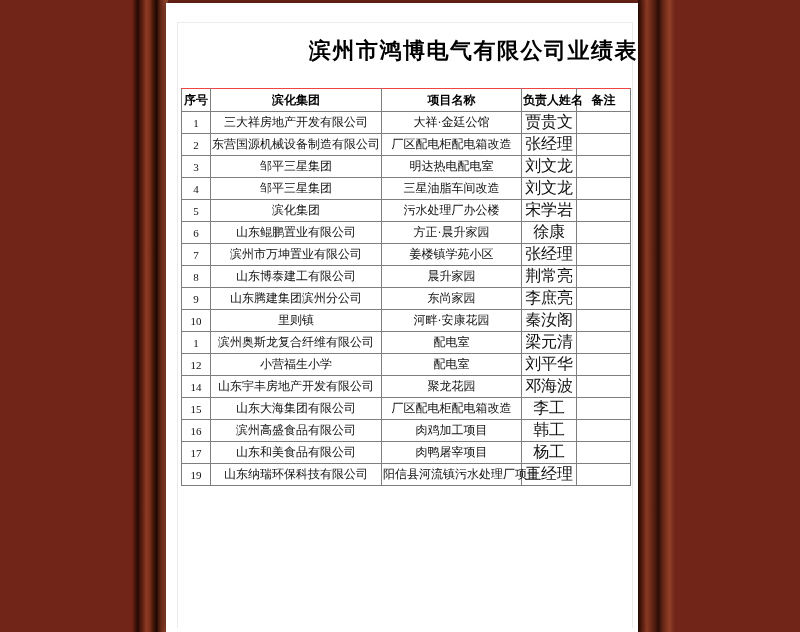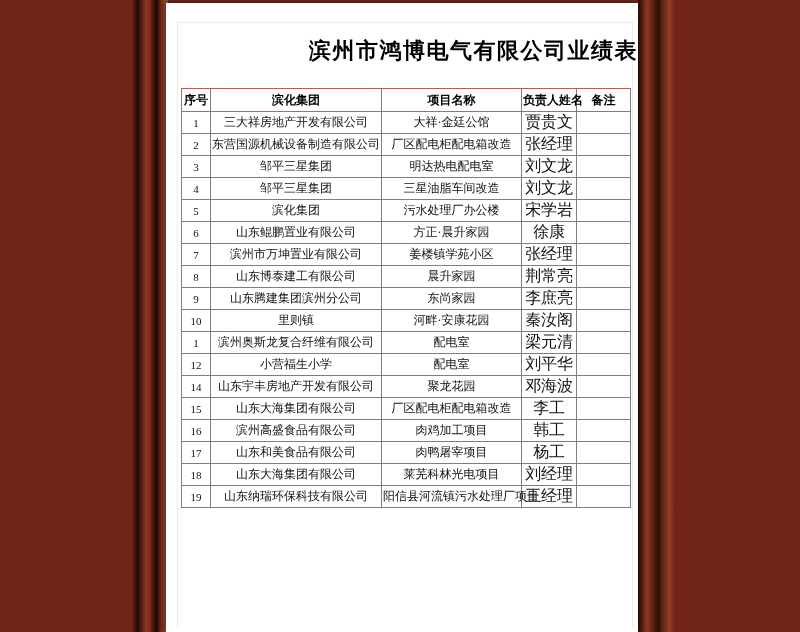--- a/index.html
+++ b/index.html
@@ -210,27 +210,20 @@
     <td class="c-remark"></td>
   </tr>
         <tr>
     <td class="c-no">17</td>
     <td class="c-unit">山东和美食品有限公司</td>
     <td class="c-project">肉鸭屠宰项目</td>
     <td class="c-person">杨工</td>
     <td class="c-remark"></td>
   </tr>
         <tr>
-    <td class="c-no">18</td>
-    <td class="c-unit">山东大海集团有限公司</td>
-    <td class="c-project">莱芜科林光电项目</td>
-    <td class="c-person">刘经理</td>
-    <td class="c-remark"></td>
-  </tr>
-        <tr>
     <td class="c-no">19</td>
     <td class="c-unit">山东纳瑞环保科技有限公司</td>
     <td class="c-project">阳信县河流镇污水处理厂项目</td>
     <td class="c-person">王经理</td>
     <td class="c-remark"></td>
   </tr>
       </tbody>
   </table>
 </div>
 

